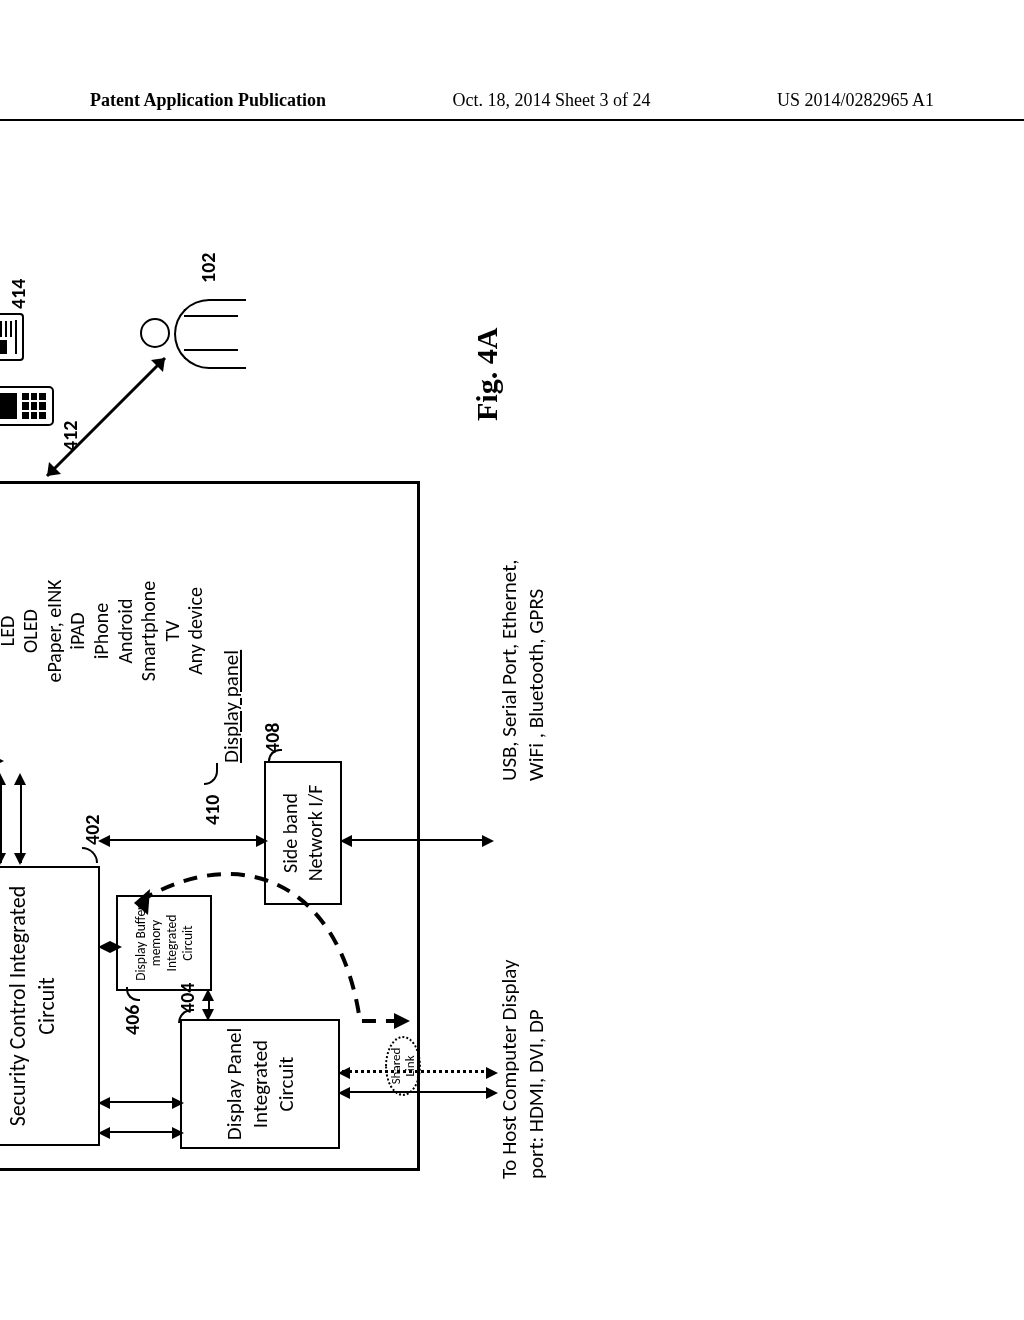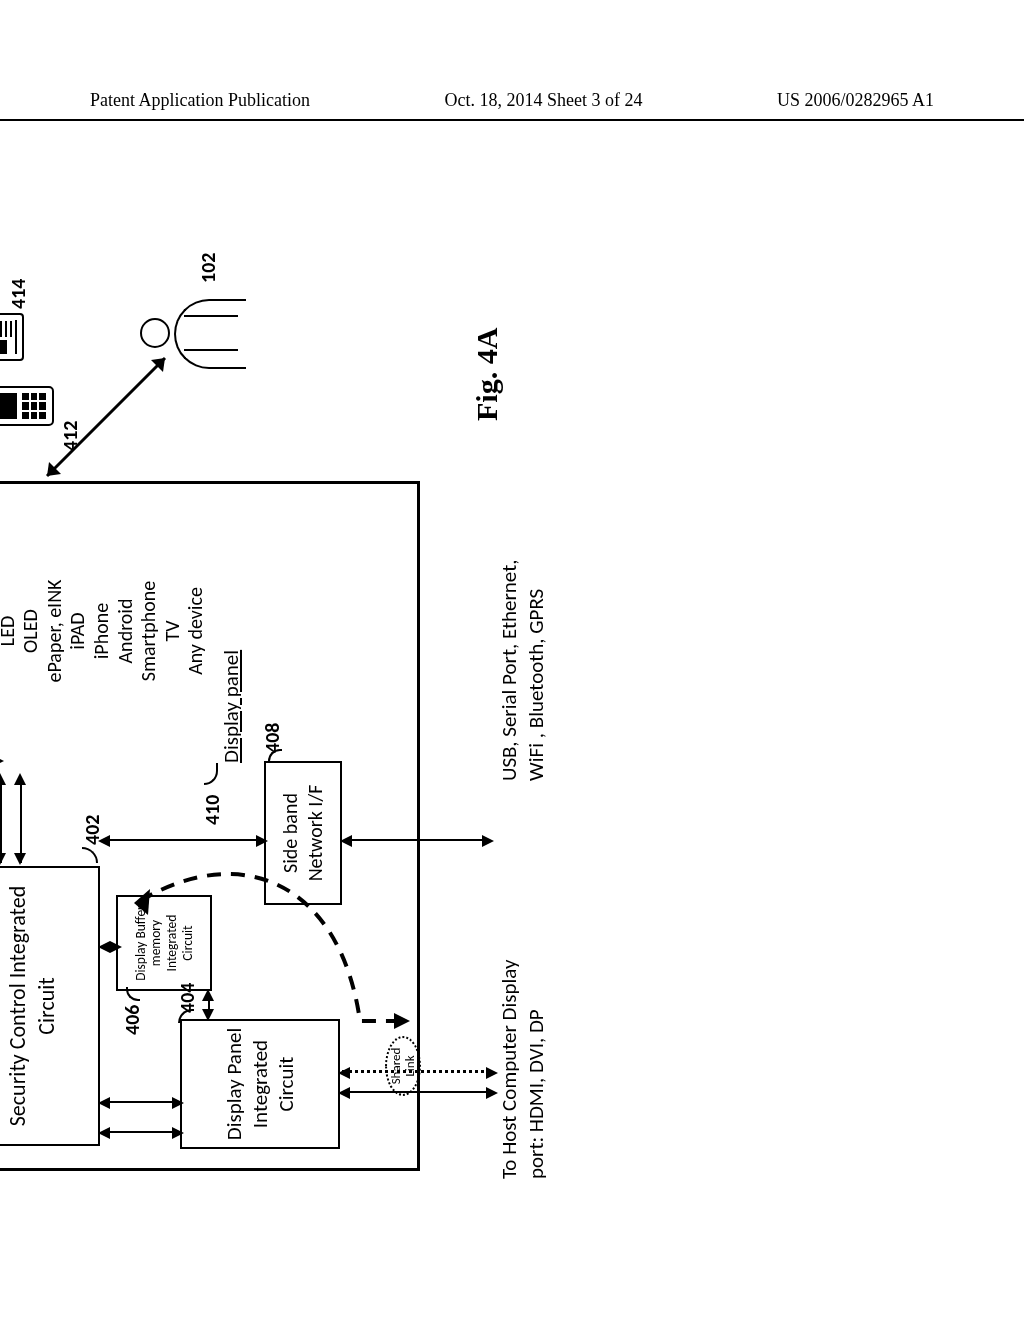--- a/index.html
+++ b/index.html
@@ -11,21 +11,21 @@
     position: relative;
   }
   .header {
     display: flex;
     justify-content: space-between;
     font-size: 18px;
     padding: 90px 90px 8px 90px;
     border-bottom: 2px solid #000;
     margin: 0 0 40px 0;
   }
-  .header .left { font-weight: normal; }
+  .header .left { font-weight: bold; }
   .diagram-wrap {
     position: relative;
     width: 760px;
     height: 1080px;
     margin-left: 130px;
     transform: rotate(-90deg) translate(-160px, -160px);
     transform-origin: 380px 540px;
   }
   .diagram {
     position: relative;
@@ -195,21 +195,21 @@
     position:absolute; left:820px; top:660px; font-size:30px; font-weight:bold;
     font-family:"Times New Roman",serif;
   }
 </style>
 </head>
 <body>
 
 <div class="header">
   <span class="left">Patent Application Publication</span>
   <span>Oct. 18, 2014  Sheet 3 of 24</span>
-  <span>US 2006/0282965 A1</span>
+  <span>US 2014/0282965 A1</span>
 </div>
 
 <div class="diagram-wrap">
   <div class="diagram">
 
     <div class="frame"></div>
 
     <div class="sci-box">
       <span style="white-space:pre-line">Security Control Integrated Circuit</span>
     </div>

